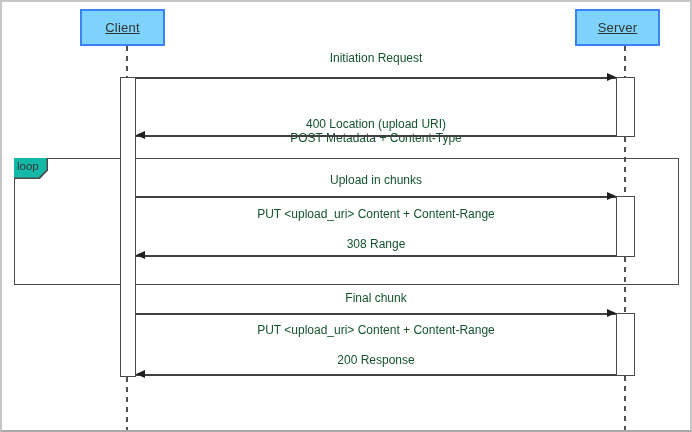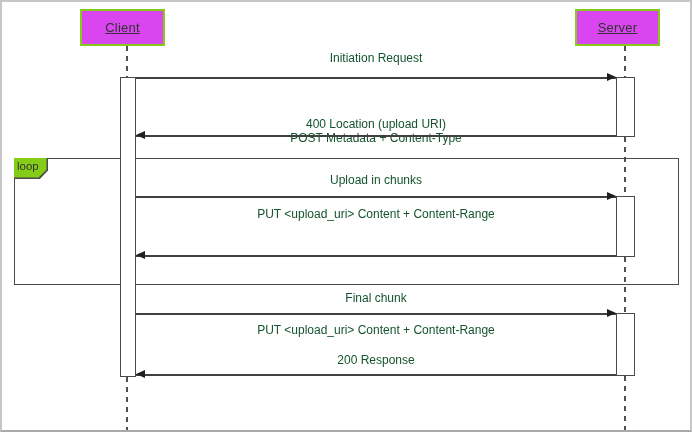--- a/index.html
+++ b/index.html
@@ -16,22 +16,22 @@
     background: #ffffff;
     border: 2px solid #c6c6c6;
     border-bottom-color: #a9a9a9;
     overflow: hidden;
   }
   .abs { position: absolute; }
 
   
   .actor-box {
     box-sizing: border-box;
-    border: 2px solid #84cc16;
-    background: #d946ef;
+    border: 2px solid #3b82f6;
+    background: #7dd3fc;
     display: flex;
     align-items: center;
     justify-content: center;
   }
   .actor-label {
     font-size: 13px;
     color: #333333;
     text-decoration: underline;
     letter-spacing: 0.2px;
   }
@@ -87,21 +87,21 @@
     width: 34px;
     height: 21px;
     background: #4a4a4a;
     clip-path: polygon(0 0, 100% 0, 100% 60%, 76% 100%, 0 100%);
   }
   .fragment-tab-inner {
     position: absolute;
     left: 0; top: 0;
     width: 32.5px;
     height: 19.5px;
-    background: #84cc16;
+    background: #14b8a6;
     clip-path: polygon(0 0, 100% 0, 100% 60%, 76% 100%, 0 100%);
   }
   .fragment-operator {
     position: absolute;
     left: 3px; top: 2px;
     font-size: 11.5px;
     color: #333333;
   }
 </style>
 </head>
@@ -141,20 +141,21 @@
   <div class="abs arrow-right" style="left:605px; top:71px;"></div>
   <div class="abs msg-text" style="top:81px;margin-top:48px;">POST Metadata + Content-Type</div>
   <div class="abs msg-text" style="top:115px;">400 Location (upload URI)</div>
   <div class="abs msg-line" style="left:134px; top:133px; width:480px;"></div>
   <div class="abs arrow-left" style="left:134px; top:129px;"></div>
 
   <div class="abs msg-text" style="top:171px;">Upload in chunks</div>
   <div class="abs msg-line" style="left:134px; top:194px; width:480px;"></div>
   <div class="abs arrow-right" style="left:605px; top:190px;"></div>
   <div class="abs msg-text" style="top:205px;">PUT &lt;upload_uri&gt; Content + Content-Range</div>
+  <div class="abs msg-text" style="top:235px;">308 Range</div>
   <div class="abs msg-line" style="left:134px; top:253px; width:480px;"></div>
   <div class="abs arrow-left" style="left:134px; top:249px;"></div>
 
   <div class="abs msg-text" style="top:289px;">Final chunk</div>
   <div class="abs msg-line" style="left:134px; top:311px; width:480px;"></div>
   <div class="abs arrow-right" style="left:605px; top:307px;"></div>
   <div class="abs msg-text" style="top:321px;">PUT &lt;upload_uri&gt; Content + Content-Range</div>
   <div class="abs msg-text" style="top:351px;">200 Response</div>
   <div class="abs msg-line" style="left:134px; top:372px; width:480px;"></div>
   <div class="abs arrow-left" style="left:134px; top:368px;"></div>

